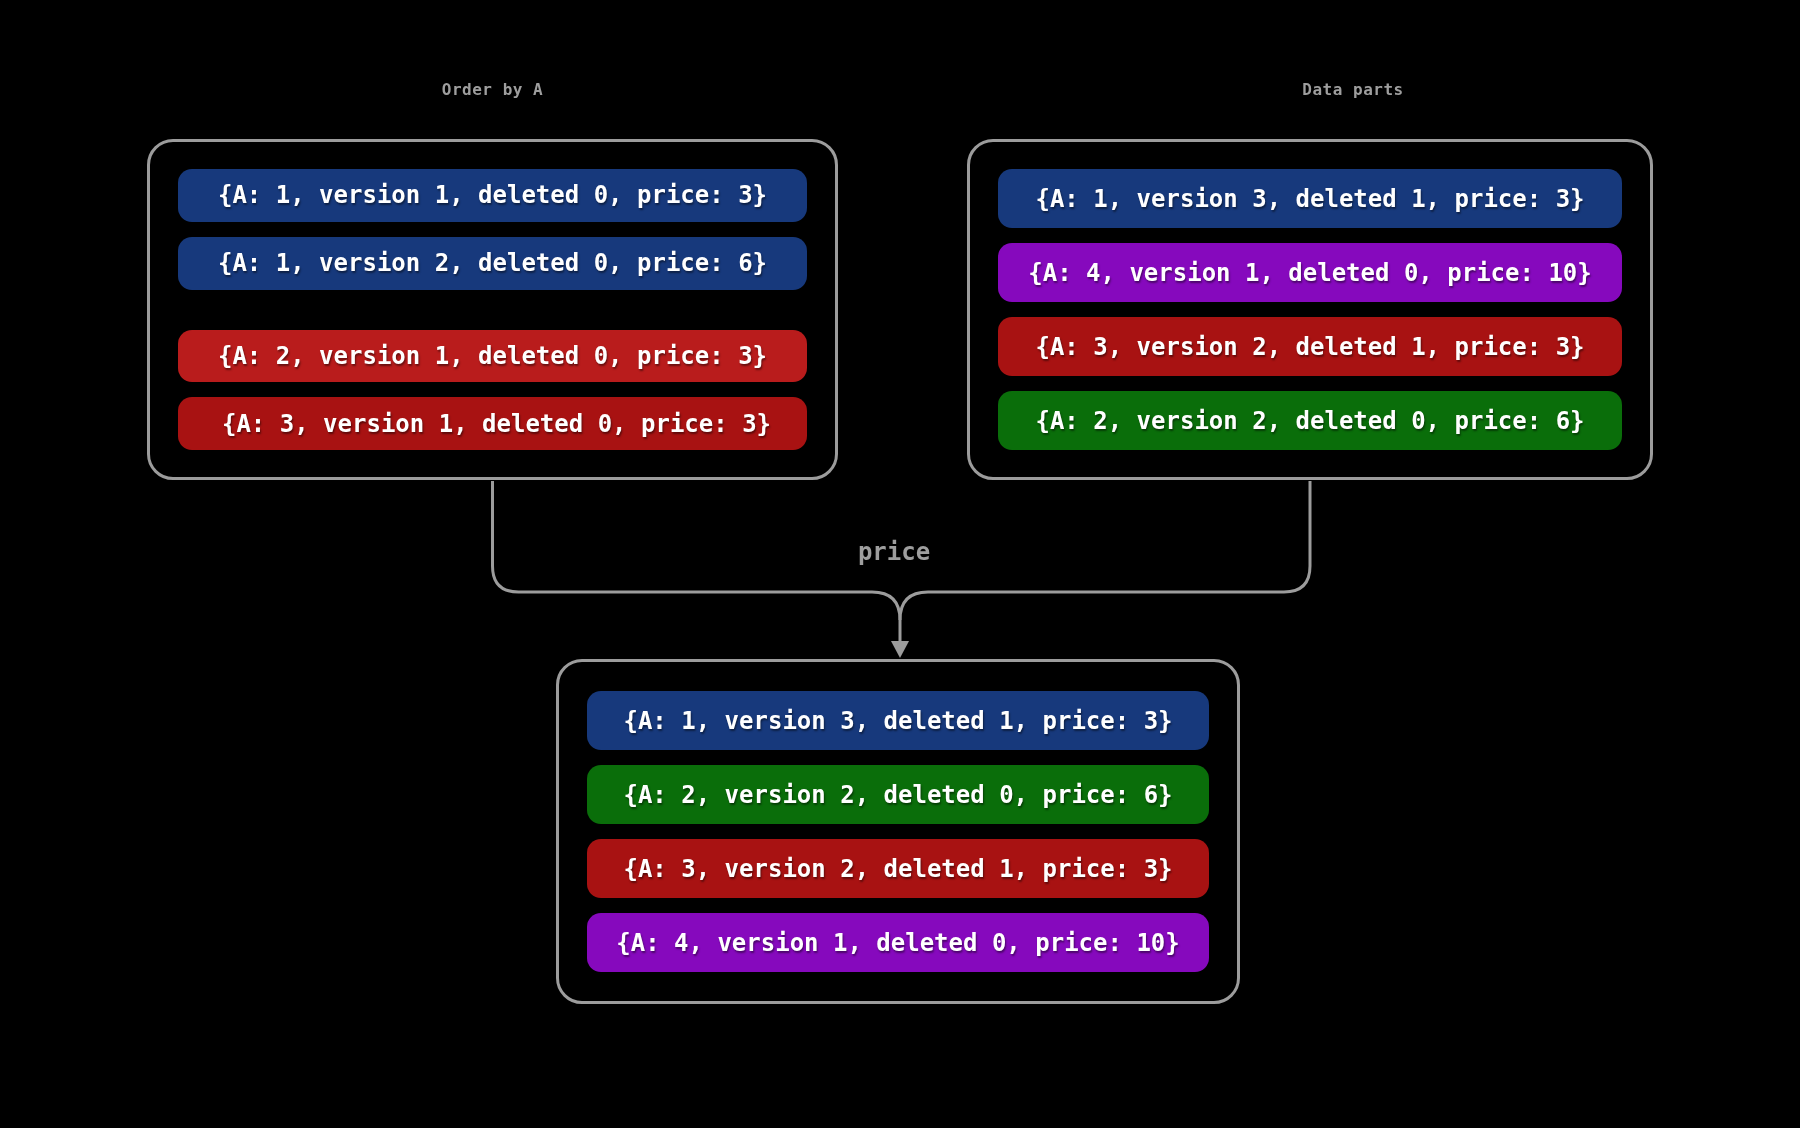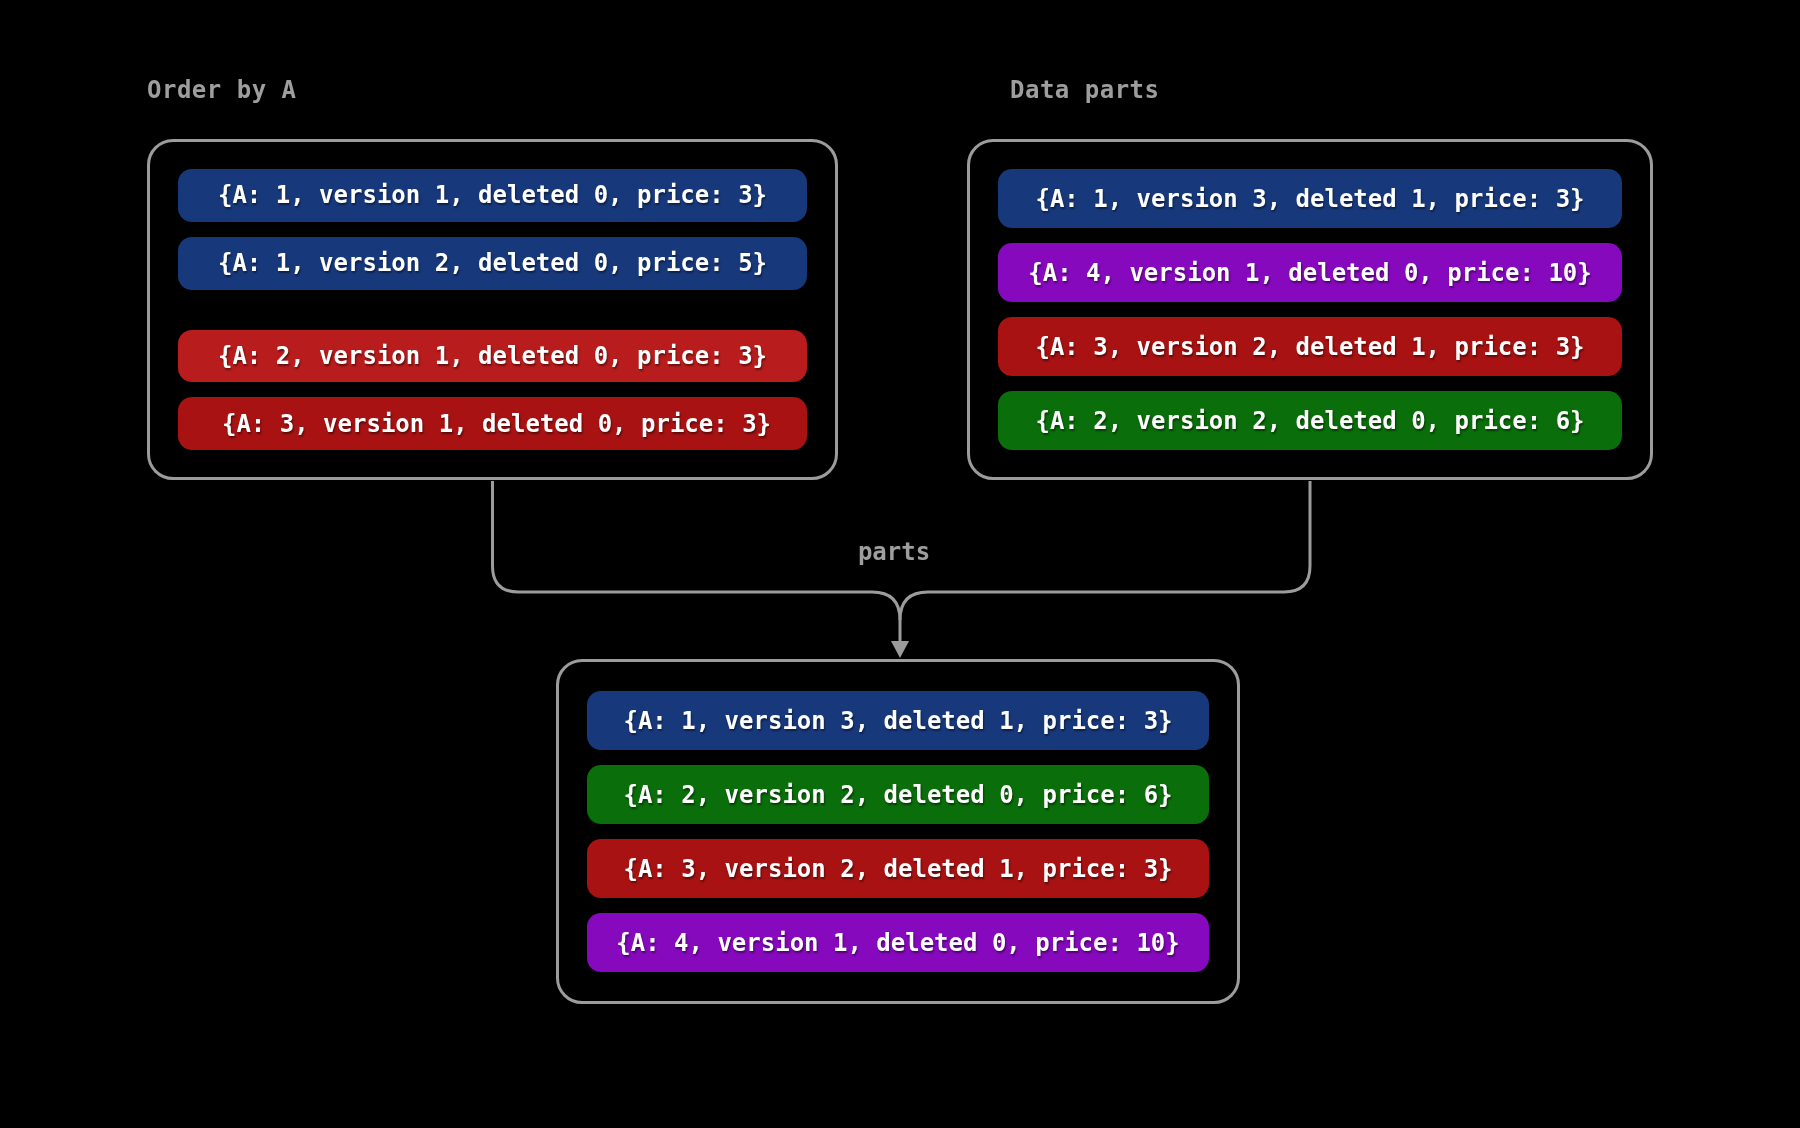--- a/index.html
+++ b/index.html
@@ -5,22 +5,22 @@
   html, body { margin: 0; padding: 0; }
   body {
     width: 1800px; height: 1128px;
     background: #000000;
     position: relative;
     overflow: hidden;
     font-family: "DejaVu Sans Mono", "Liberation Mono", monospace;
   }
   .panel-title {
     position: absolute;
-    text-align: left;
-    font-size: 24px;
+    text-align: center;
+    font-size: 16px;
     font-weight: bold;
     color: #9e9e9e;
     letter-spacing: 0.5px;
     line-height: 32px;
   }
   .panel {
     position: absolute;
     border: 3px solid #9c9c9c;
     border-radius: 26px;
     box-sizing: border-box;
@@ -61,38 +61,38 @@
 </style>
 </head>
 <body>
 
 <div class="panel-title" style="left:147px; top:74px; width:691px;">Order by A</div>
 
 <div class="panel-title" style="left:1010px; top:74px; width:686px;">Data parts</div>
 
 <div class="panel" style="left:147px; top:139px; width:691px; height:341px;">
     <div class="row" style="background: rgb(23, 57, 124);">{A: 1, version 1, deleted 0, price: 3}</div>
-    <div class="row" style="background: rgb(23, 57, 124);">{A: 1, version 2, deleted 0, price: 5}</div>
+    <div class="row" style="background: rgb(23, 57, 124);">{A: 1, version 2, deleted 0, price: 6}</div>
     <div class="row" style="background: #b91c1c; margin-top: 25px;">{A: 2, version 1, deleted 0, price: 3}</div>
     <div class="row" style="background: rgb(168, 18, 18); padding-left: 8px;">{A: 3, version 1, deleted 0, price: 3}</div>
   </div>
 
 <div class="panel" style="left:967px; top:139px; width:686px; height:341px;">
     <div class="row" style="background: rgb(23, 57, 124);">{A: 1, version 3, deleted 1, price: 3}</div>
     <div class="row" style="background: rgb(134, 9, 189);">{A: 4, version 1, deleted 0, price: 10}</div>
     <div class="row" style="background: rgb(168, 18, 18);">{A: 3, version 2, deleted 1, price: 3}</div>
     <div class="row" style="background: rgb(10, 110, 10);">{A: 2, version 2, deleted 0, price: 6}</div>
   </div>
 
 <svg id="connector-svg" width="1800" height="1128" viewBox="0 0 1800 1128">
   <path d="M 492.5 481 L 492.5 566 Q 492.5 592 518.5 592 L 872 592 Q 900 592 900 620 L 900 643" fill="none" stroke="#9c9c9c" stroke-width="3"></path>
   <path d="M 1310 481 L 1310 566 Q 1310 592 1284 592 L 928 592 Q 900 592 900 620" fill="none" stroke="#9c9c9c" stroke-width="3"></path>
   <polygon points="891,641 909,641 900,658" fill="#9c9c9c"></polygon>
 </svg>
 
-<div class="merge-label">parts</div>
+<div class="merge-label">price</div>
 
 <div class="panel" style="left:556px; top:659px; width:684px; height:345px;">
     <div class="row" style="background: rgb(23, 57, 124);">{A: 1, version 3, deleted 1, price: 3}</div>
     <div class="row" style="background: rgb(10, 110, 10);">{A: 2, version 2, deleted 0, price: 6}</div>
     <div class="row" style="background: rgb(168, 18, 18);">{A: 3, version 2, deleted 1, price: 3}</div>
     <div class="row" style="background: rgb(134, 9, 189);">{A: 4, version 1, deleted 0, price: 10}</div>
   </div>
 
 </body></html>

